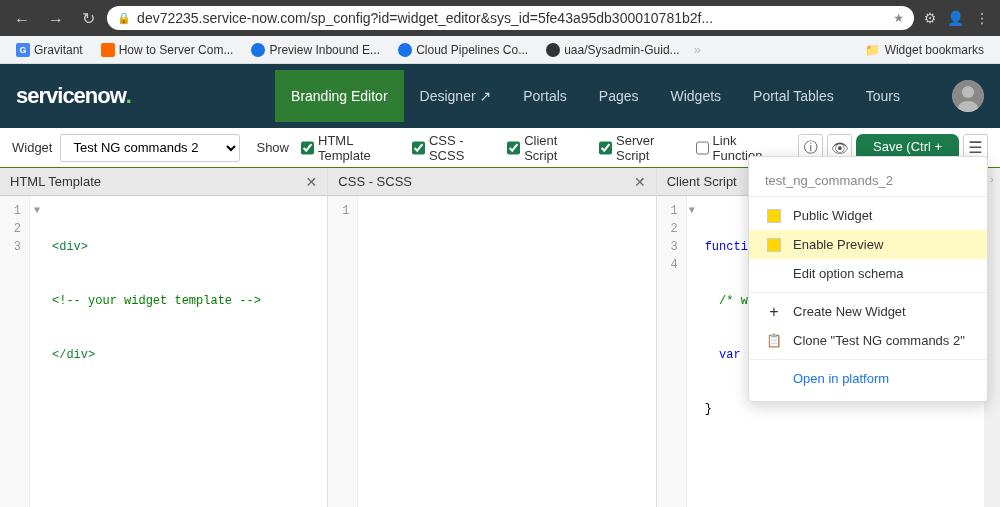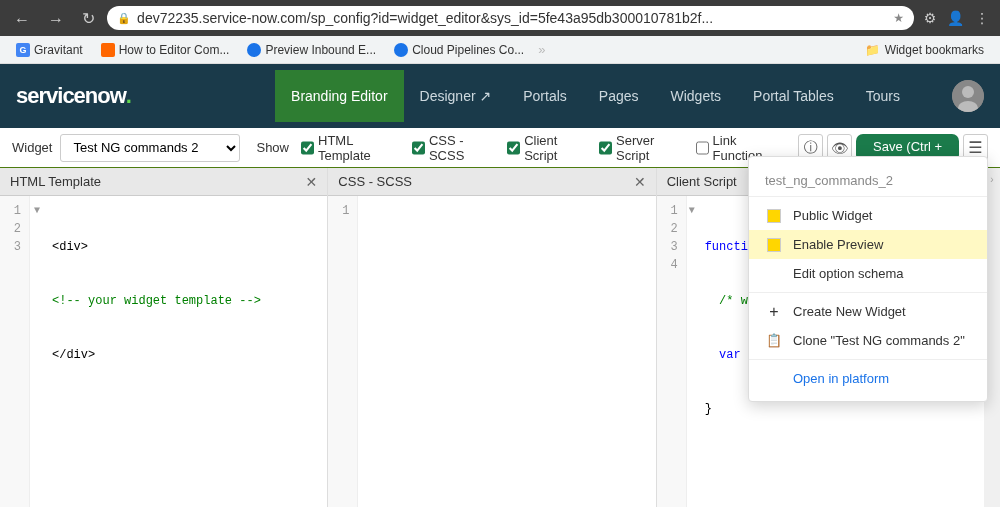--- a/index.html
+++ b/index.html
@@ -51,21 +51,21 @@
     
     .code-panel { flex: 1; display: flex; flex-direction: column; border-right: 1px solid #ddd; background: #fff; min-width: 0; }
     .panel-header { background: #e8e8e8; padding: 4px 10px; display: flex; align-items: center; justify-content: space-between; border-bottom: 1px solid #ccc; height: 28px; }
     .panel-title { font-size: 13px; color: #333; font-weight: 500; }
     .panel-close { cursor: pointer; color: #666; font-size: 14px; background: none; border: none; }
     .code-content { flex: 1; overflow: hidden; font-family: 'Courier New', monospace; font-size: 12px; display: flex; }
     .line-numbers { padding: 6px 8px; color: #999; text-align: right; background: #f8f8f8; border-right: 1px solid #eee; min-width: 30px; line-height: 18px; }
     .code-lines { padding: 6px 8px; line-height: 18px; white-space: pre; overflow: hidden; flex: 1; }
     .code-keyword { color: #0000ff; }
     .code-comment { color: #008000; }
-    .code-tag { color: #000000; }
+    .code-tag { color: #15803d; }
     .dropdown-menu { position: absolute; right: 12px; top: 156px; background: #fff; border: 1px solid #ddd; border-radius: 4px; box-shadow: 0 4px 16px rgba(0,0,0,0.18); z-index: 200; width: 240px; padding: 8px 0; }
     .dropdown-widget-name { padding: 8px 16px; font-size: 13px; color: #888; border-bottom: 1px solid #eee; margin-bottom: 4px; }
     .dropdown-item { display: flex; align-items: center; gap: 10px; padding: 7px 16px; font-size: 13px; color: #333; cursor: pointer; }
     .dropdown-item.highlighted { background: #fff9c4; }
     .dropdown-icon { width: 18px; height: 14px; display: flex; align-items: center; justify-content: center; font-size: 12px; }
     .dropdown-checkbox { width: 14px; height: 14px; background: #ffd600; border: 1px solid #ccc; display: inline-block; vertical-align: middle; }
     .dropdown-divider { border: none; border-top: 1px solid #eee; margin: 4px 0; }
     .dropdown-item.create { color: #333; }
     .dropdown-item.platform { color: #1a73e8; }
     .dropdown-plus { font-size: 16px; color: #333; }
@@ -100,29 +100,33 @@
   </div>
 </div>
 
 <div class="bookmarks-bar">
   <div class="bookmark-item">
     <span class="fav-icon fav-g">G</span>
     <span>Gravitant</span>
   </div>
   <div class="bookmark-item">
     <span class="fav-icon fav-orange"></span>
-    <span>How to Editor Com...</span>
+    <span>How to Server Com...</span>
   </div>
   <div class="bookmark-item">
     <span class="fav-icon fav-circle"></span>
     <span>Preview Inbound E...</span>
   </div>
   <div class="bookmark-item">
     <span class="fav-icon fav-circle"></span>
     <span>Cloud Pipelines Co...</span>
+  </div>
+  <div class="bookmark-item">
+    <span class="fav-icon fav-gh"></span>
+    <span>uaa/Sysadmin-Guid...</span>
   </div>
   <span style="margin:0 4px;color:#bbb;">»</span>
   <div class="bookmarks-folder bookmark-more">
     <span>📁</span>
     <span>Widget bookmarks</span>
   </div>
 </div>
 
 <div class="app-header">
   <div class="servicenow-logo">

